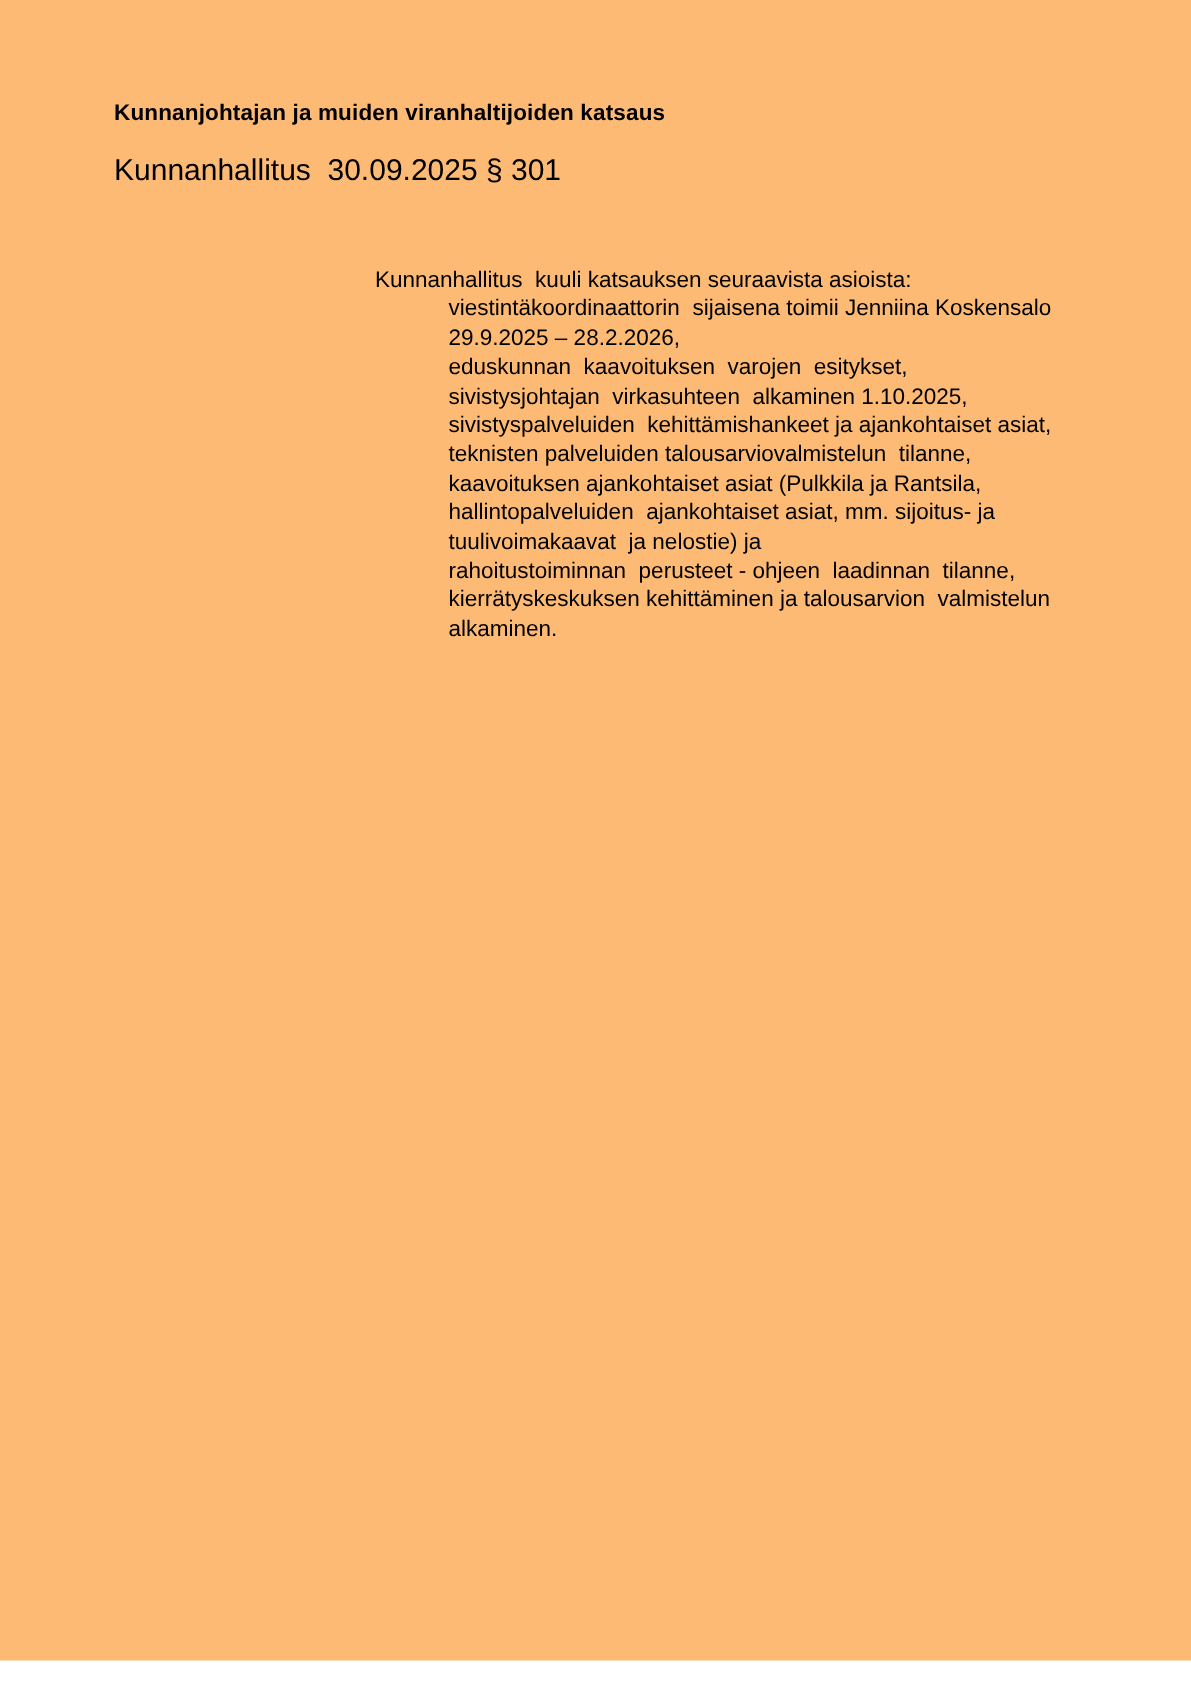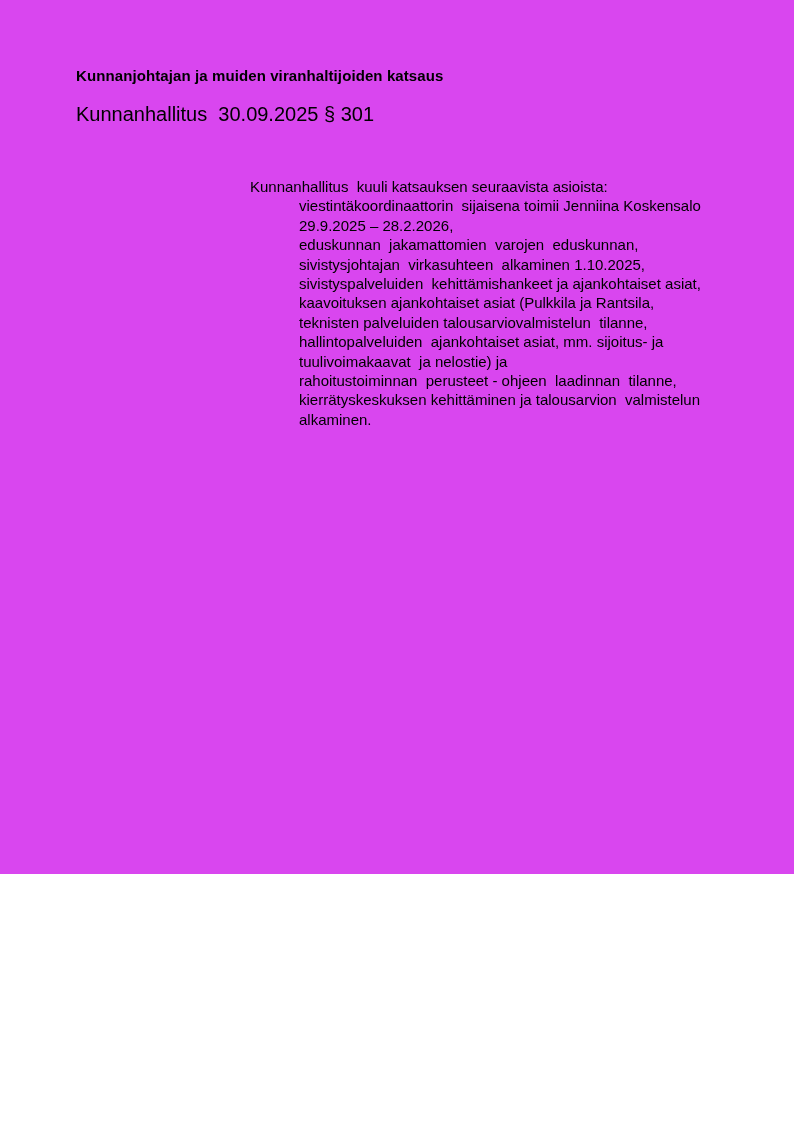--- a/index.html
+++ b/index.html
@@ -6,22 +6,22 @@
   html, body {
     width: 794px;
     height: 1122px;
     background: #ffffff;
     font-family: "Liberation Sans", "DejaVu Sans", sans-serif;
     color: #000000;
   }
   .page {
     position: relative;
     width: 794px;
-    height: 874px;
-    background: #d946ef;
+    height: 1107px;
+    background: #fdba74;
     overflow: hidden;
   }
   .doc-title {
     position: absolute;
     left: 76px;
     top: 66px;
     font-size: 15px;
     font-weight: bold;
     line-height: 19px;
     white-space: pre;
@@ -60,25 +60,25 @@
 
   <div class="doc-title">Kunnanjohtajan ja muiden viranhaltijoiden katsaus</div>
 
   <div class="doc-subtitle">Kunnanhallitus  30.09.2025 § 301</div>
 
   <div class="body-block">
     <div class="body-intro">Kunnanhallitus  kuuli katsauksen seuraavista asioista:</div>
     <div class="body-continuation">
         <div class="body-line">viestintäkoordinaattorin  sijaisena toimii Jenniina Koskensalo</div>
         <div class="body-line">29.9.2025 – 28.2.2026,</div>
-        <div class="body-line">eduskunnan  jakamattomien  varojen  eduskunnan,</div>
+        <div class="body-line">eduskunnan  kaavoituksen  varojen  esitykset,</div>
         <div class="body-line">sivistysjohtajan  virkasuhteen  alkaminen 1.10.2025,</div>
         <div class="body-line">sivistyspalveluiden  kehittämishankeet ja ajankohtaiset asiat,</div>
+        <div class="body-line">teknisten palveluiden talousarviovalmistelun  tilanne,</div>
         <div class="body-line">kaavoituksen ajankohtaiset asiat (Pulkkila ja Rantsila,</div>
-        <div class="body-line">teknisten palveluiden talousarviovalmistelun  tilanne,</div>
         <div class="body-line">hallintopalveluiden  ajankohtaiset asiat, mm. sijoitus- ja</div>
         <div class="body-line">tuulivoimakaavat  ja nelostie) ja</div>
         <div class="body-line">rahoitustoiminnan  perusteet - ohjeen  laadinnan  tilanne,</div>
         <div class="body-line">kierrätyskeskuksen kehittäminen ja talousarvion  valmistelun</div>
         <div class="body-line">alkaminen.</div>
       </div>
   </div>
 
 </div>
 

